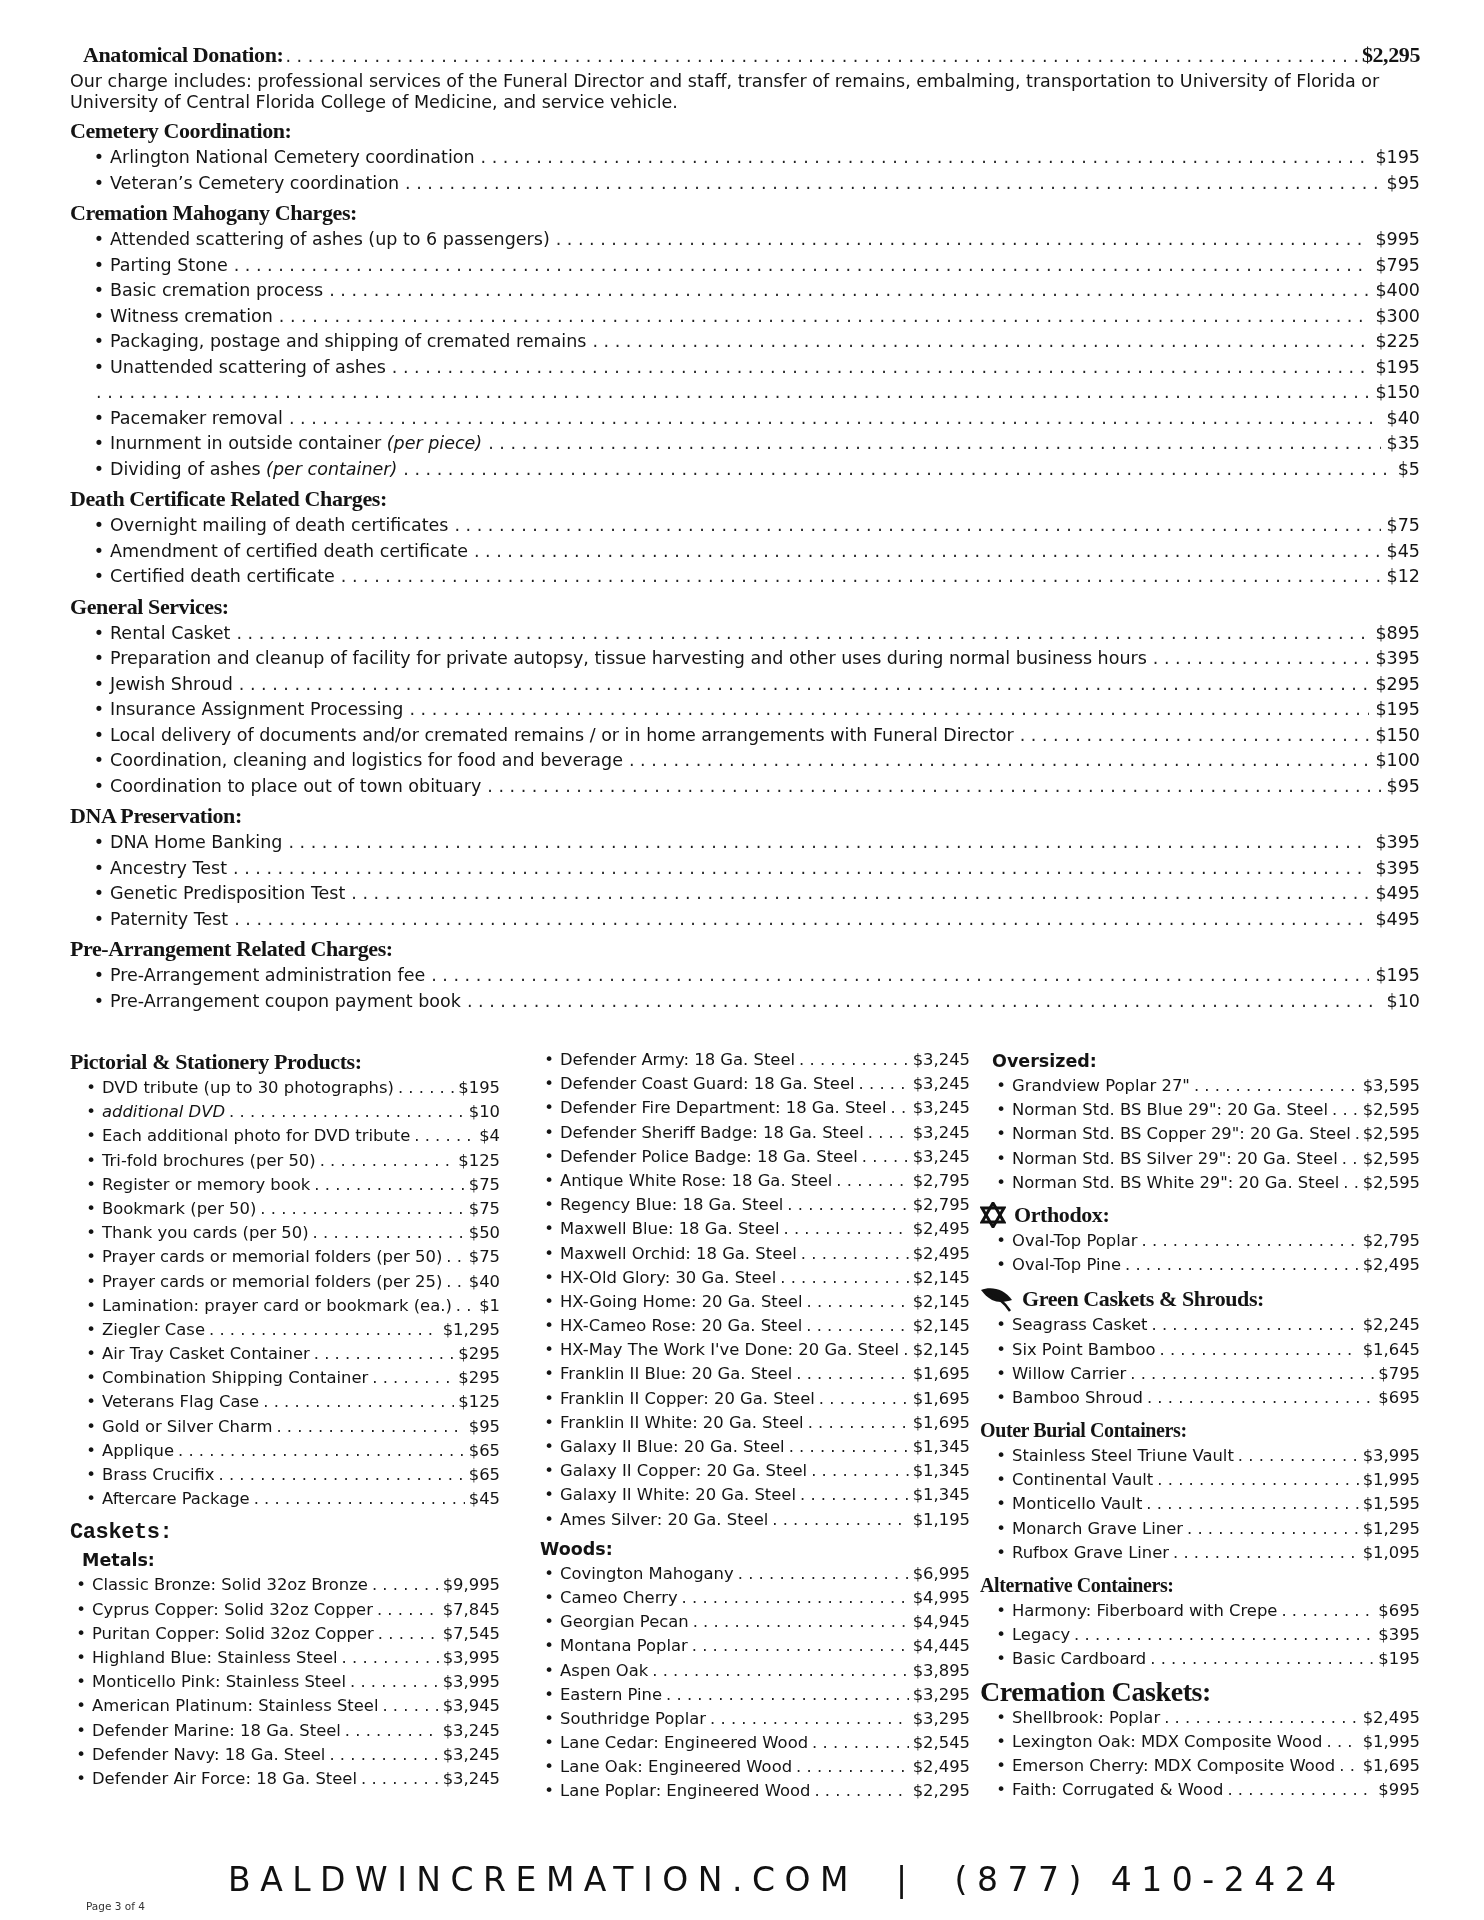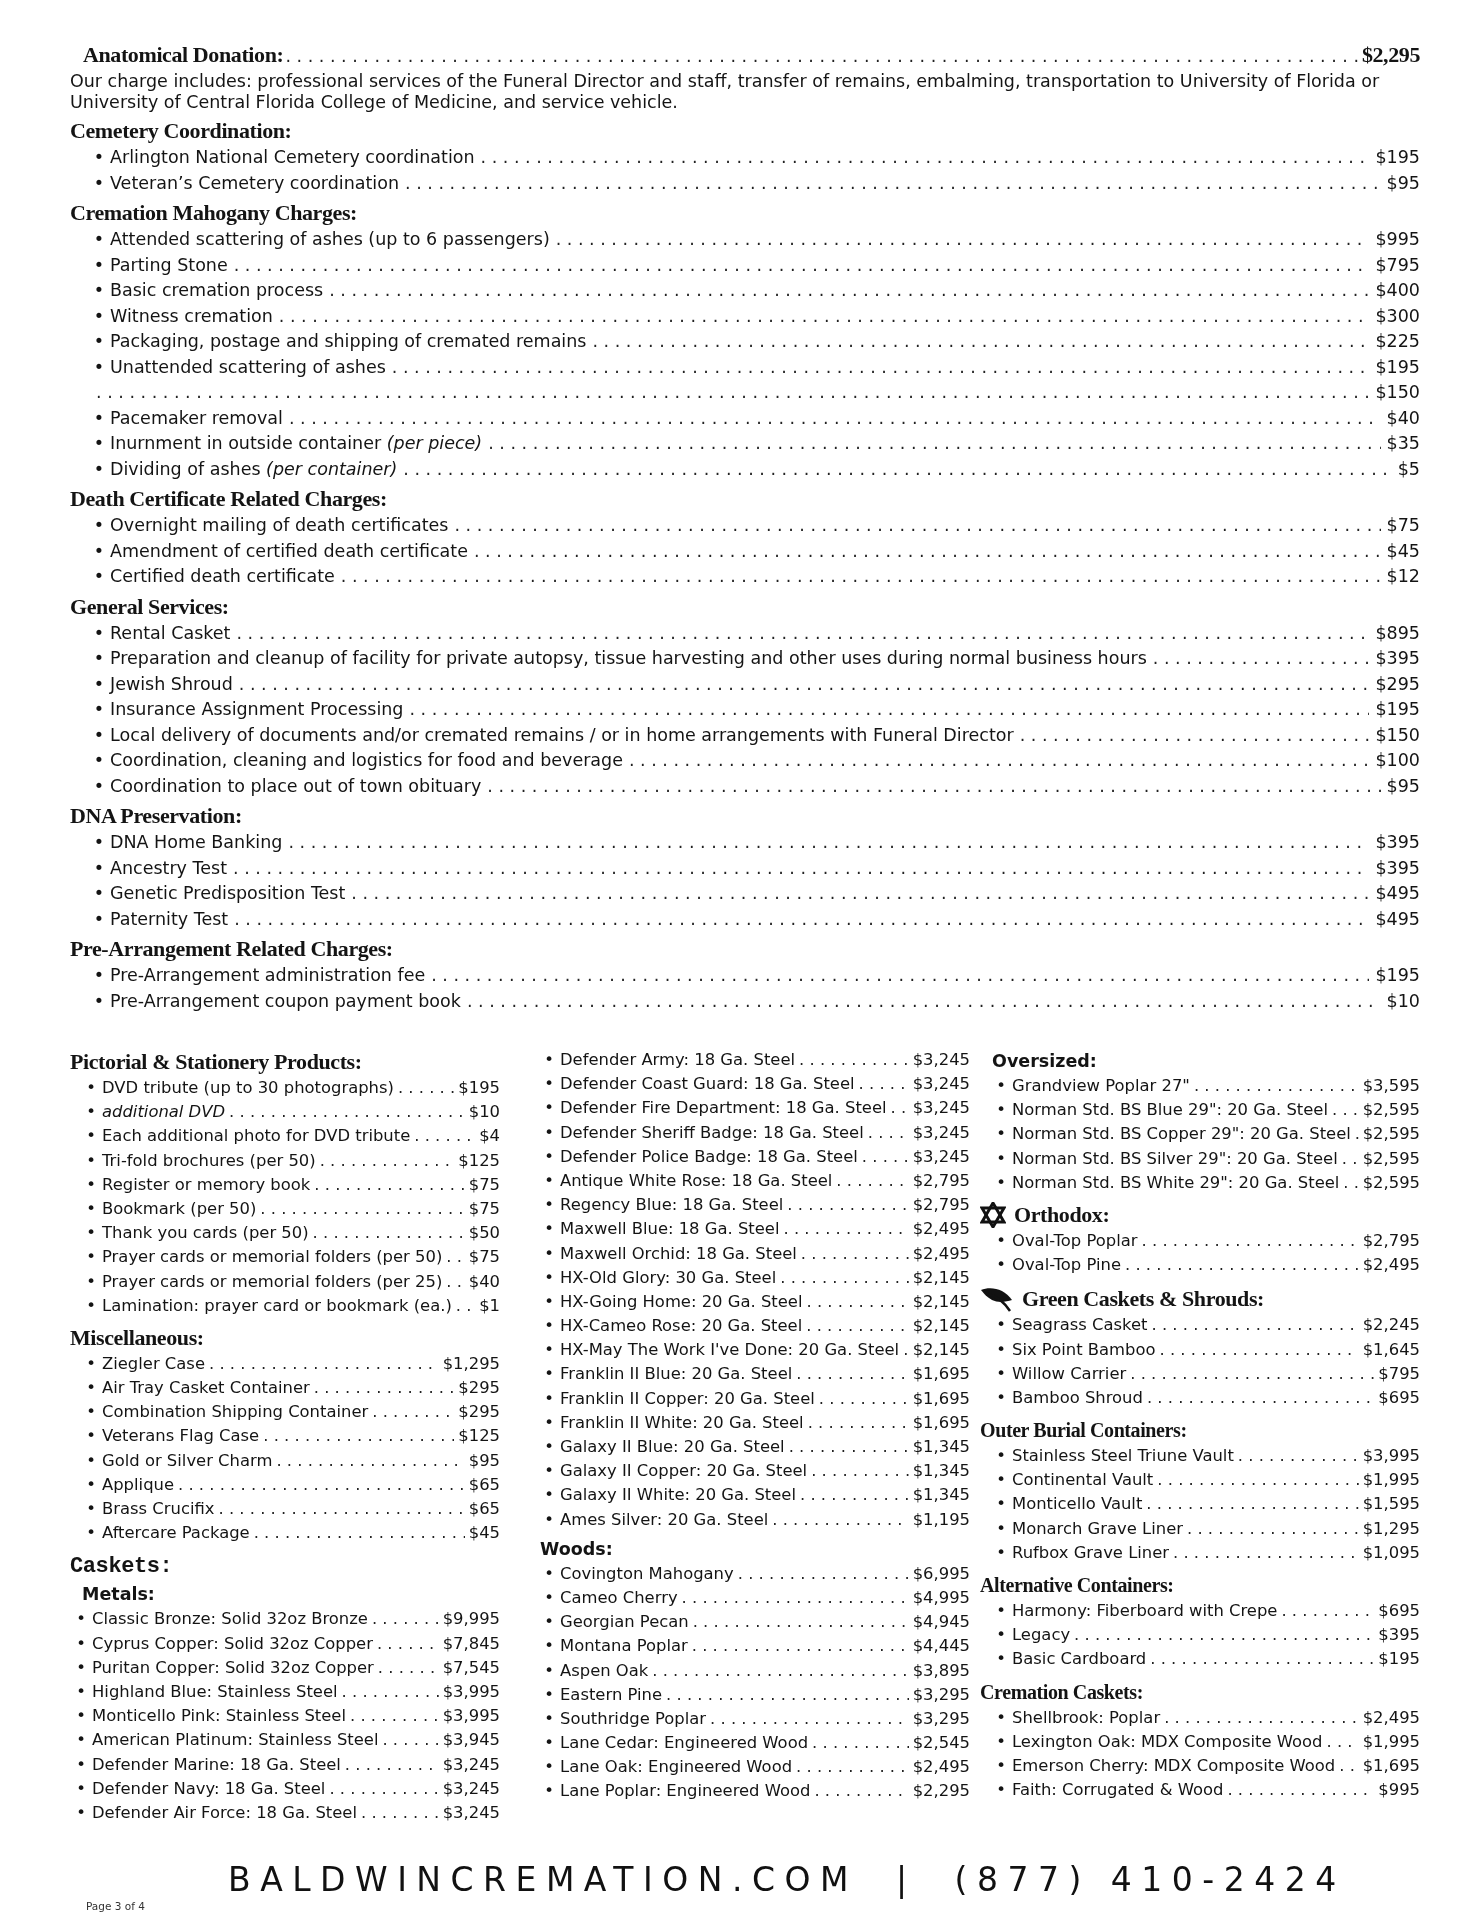--- a/index.html
+++ b/index.html
@@ -297,21 +297,20 @@
         <span class="label bullet">Prayer cards or memorial folders (per 25)</span>
         <span class="dots"></span>
         <span class="price">$40</span>
       </div>
     <div class="row">
         <span class="label bullet">Lamination: prayer card or bookmark (ea.)</span>
         <span class="dots"></span>
         <span class="price">$1</span>
       </div>
 
-    <div class="h-serif" style="margin-top:6px;">Miscellaneous:</div>
     <div class="row">
         <span class="label bullet">Ziegler Case</span>
         <span class="dots"></span>
         <span class="price">$1,295</span>
       </div>
     <div class="row">
         <span class="label bullet">Air Tray Casket Container</span>
         <span class="dots"></span>
         <span class="price">$295</span>
       </div>
@@ -663,21 +662,21 @@
         <span class="label bullet">Legacy</span>
         <span class="dots"></span>
         <span class="price">$395</span>
       </div>
     <div class="row">
         <span class="label bullet">Basic Cardboard</span>
         <span class="dots"></span>
         <span class="price">$195</span>
       </div>
 
-    <div class="h-serif" style="margin-top:6px;font-size:20px;">Cremation Caskets:</div>
+    <div class="h-serif" style="margin-top:6px;font-size:28px;">Cremation Caskets:</div>
     <div class="row">
         <span class="label bullet">Shellbrook: Poplar</span>
         <span class="dots"></span>
         <span class="price">$2,495</span>
       </div>
     <div class="row">
         <span class="label bullet">Lexington Oak: MDX Composite Wood</span>
         <span class="dots"></span>
         <span class="price">$1,995</span>
       </div>

